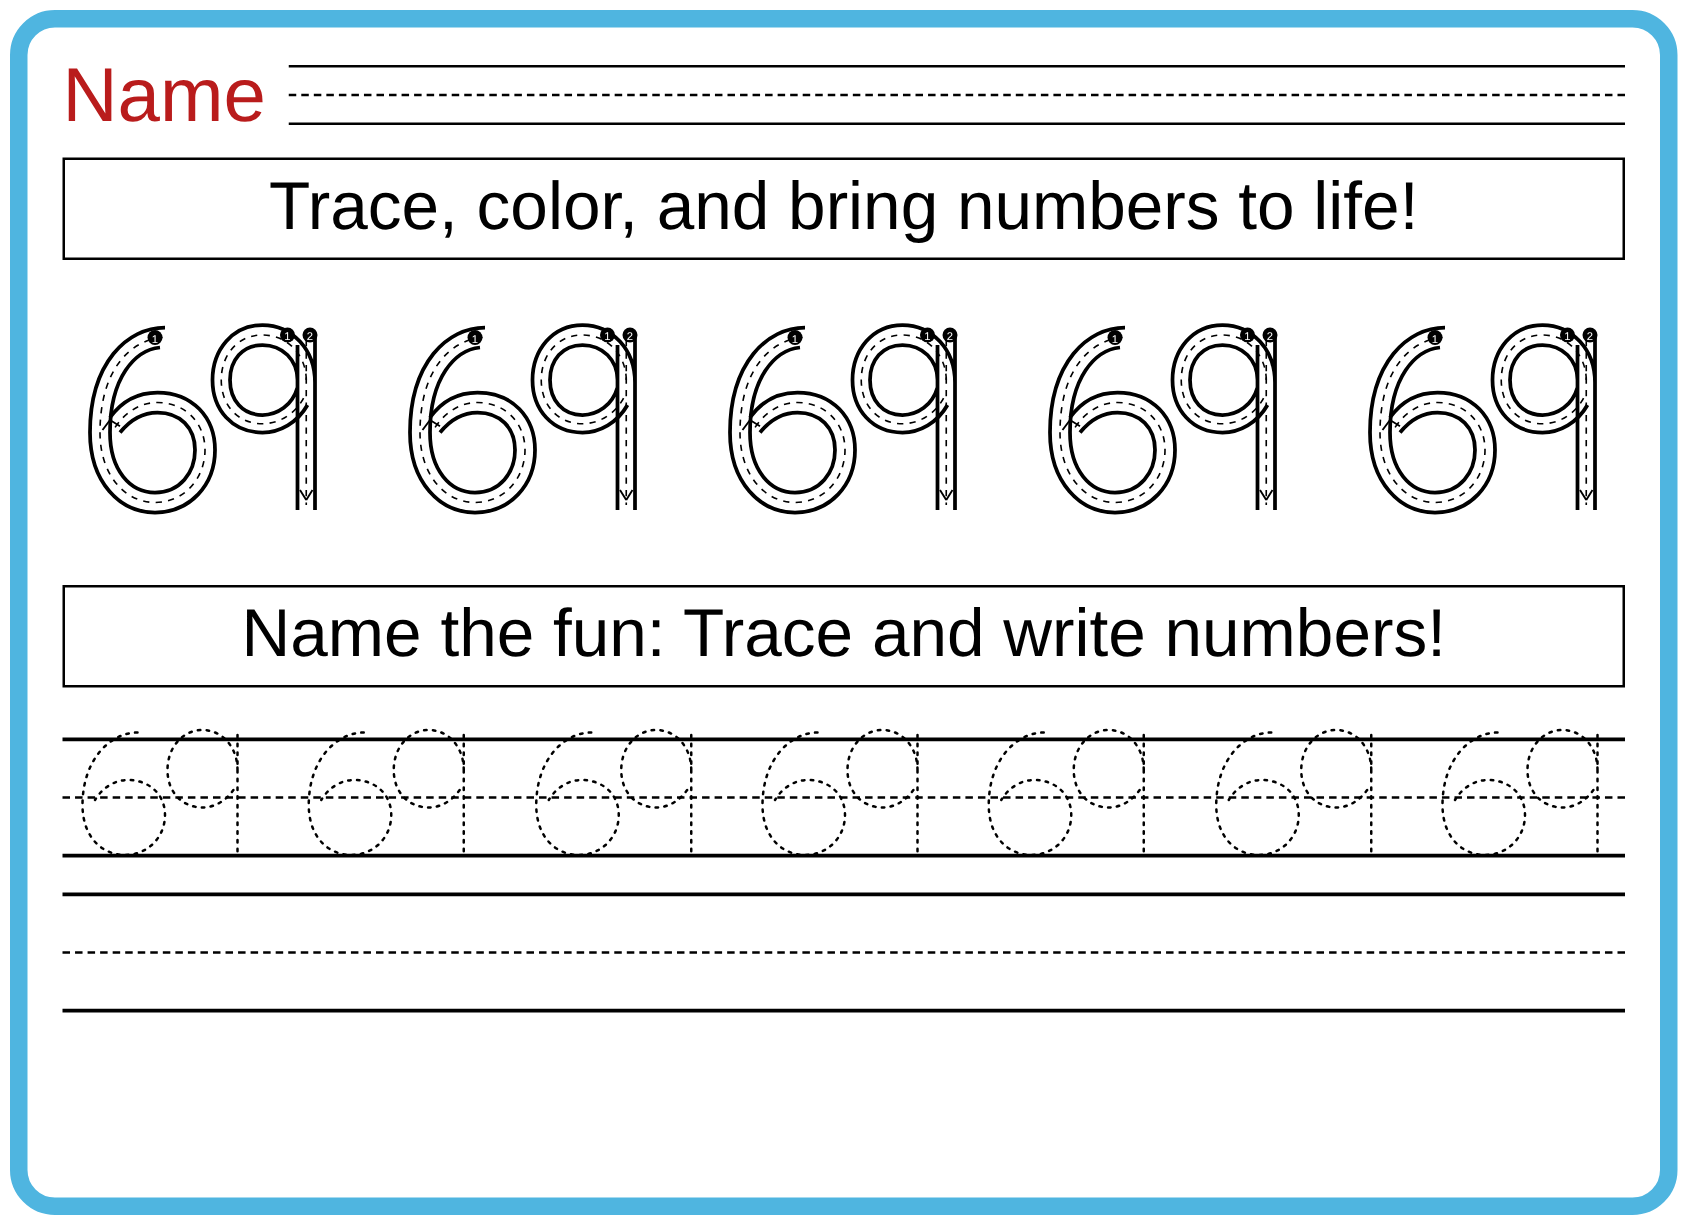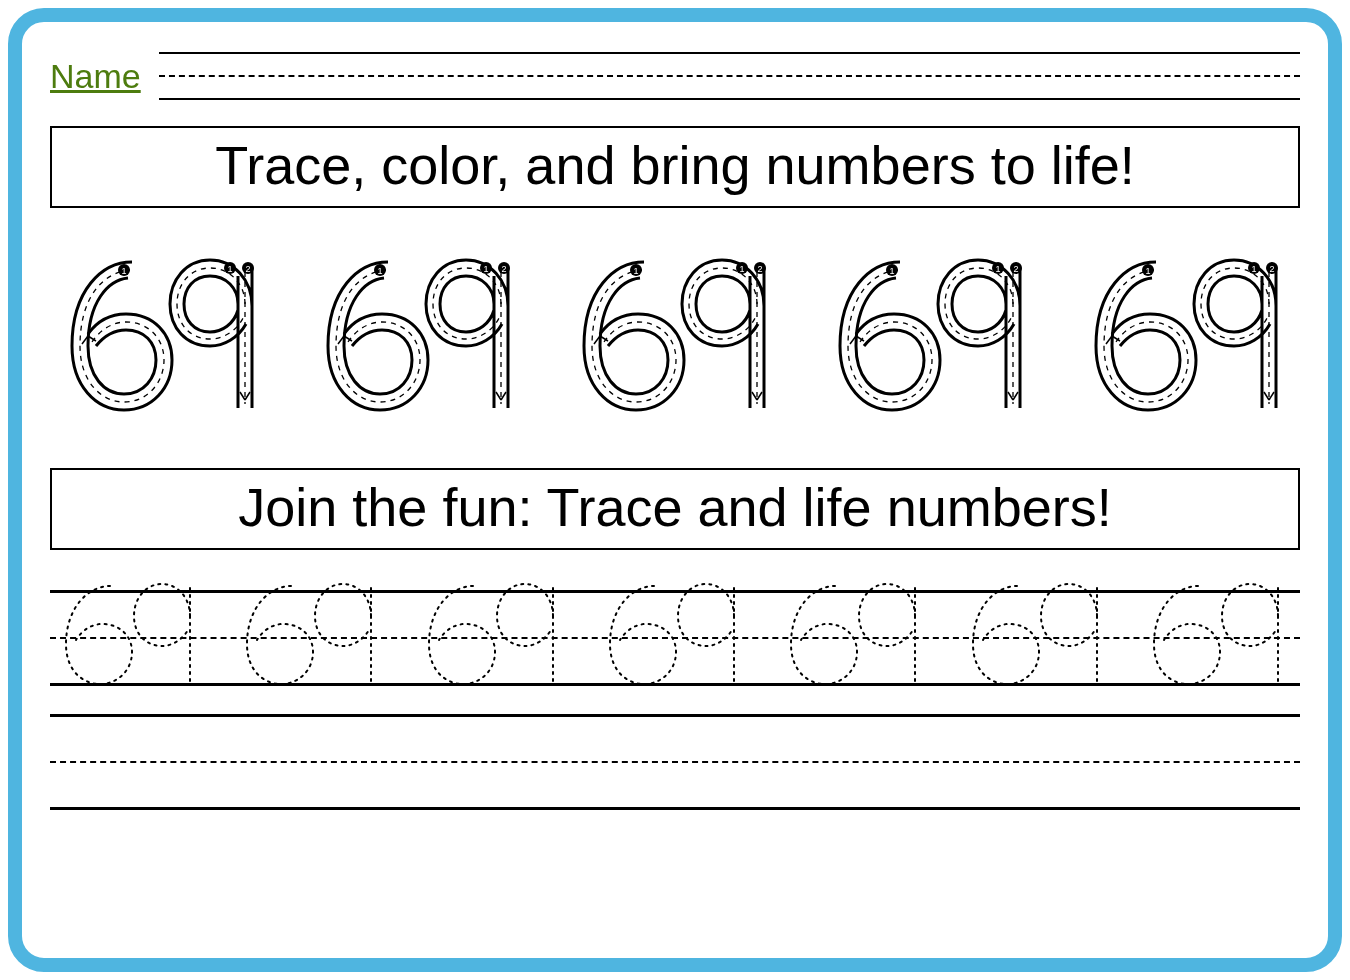--- a/index.html
+++ b/index.html
@@ -20,25 +20,24 @@
   }
   
   .name-row {
     display: flex;
     align-items: center;
     gap: 18px;
     height: 72px;
     margin-bottom: 14px;
   }
   .name-label {
-    font-size: 34px;
+    font-size: 61px;
     font-weight: 400;
-    color: #4d7c0f;
+    color: #b91c1c;
     white-space: nowrap;
-    text-decoration: underline;
   }
   .name-lines {
     flex: 1;
     position: relative;
     height: 56px;
   }
   .name-lines .solid { position:absolute; left:0; right:0; border-top:2px solid #000; }
   .name-lines .dash  { position:absolute; left:0; right:0; border-top:2px dashed #000; }
   .name-lines .top    { top: 4px; }
   .name-lines .mid    { top: 50%; transform: translateY(-50%); }
@@ -419,21 +418,21 @@
     <circle cx="66" cy="20" r="6" fill="#000"></circle>
     <text x="66" y="24" font-size="9" fill="#fff" text-anchor="middle" font-family="Arial">1</text>
     <circle cx="84" cy="20" r="6" fill="#000"></circle>
     <text x="84" y="24" font-size="9" fill="#fff" text-anchor="middle" font-family="Arial">2</text>
     <path d="M 81 152 l -5 -8 M 81 152 l 5 -8" stroke="#000" stroke-width="1.5" fill="none"></path>
   </g>
 </svg>
       </div>
     </div>
 
-  <div class="instr instr2">Join the fun: Trace and life numbers!</div>
+  <div class="instr instr2">Name the fun: Trace and write numbers!</div>
 
   <div class="writing">
     <div class="wl-group">
       <div class="solid top"></div>
       <div class="dash mid"></div>
       <div class="solid bot"></div>
       <div class="dotted-row" id="dotted-row">
           <div class="dotted-69">
             <svg width="150" height="110" viewBox="0 0 150 110" style="display: block;">
   <g>

